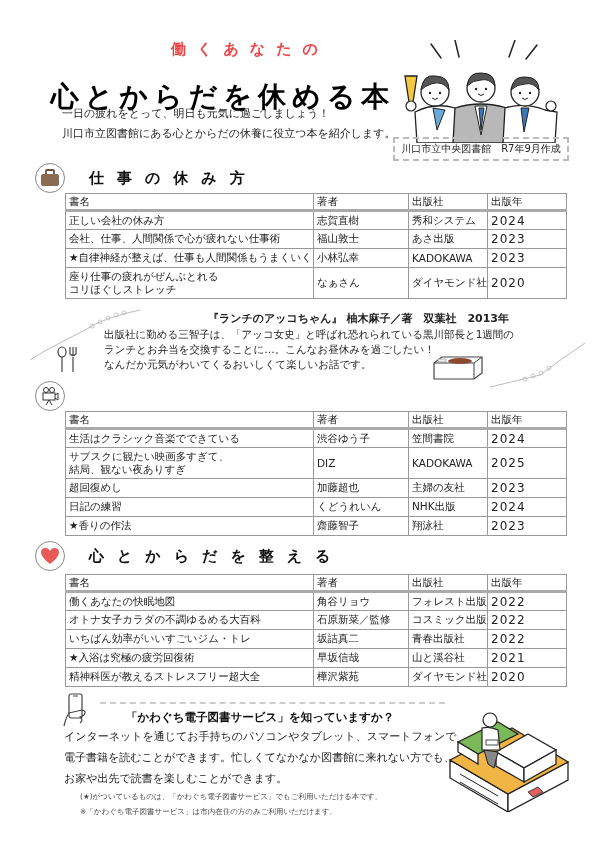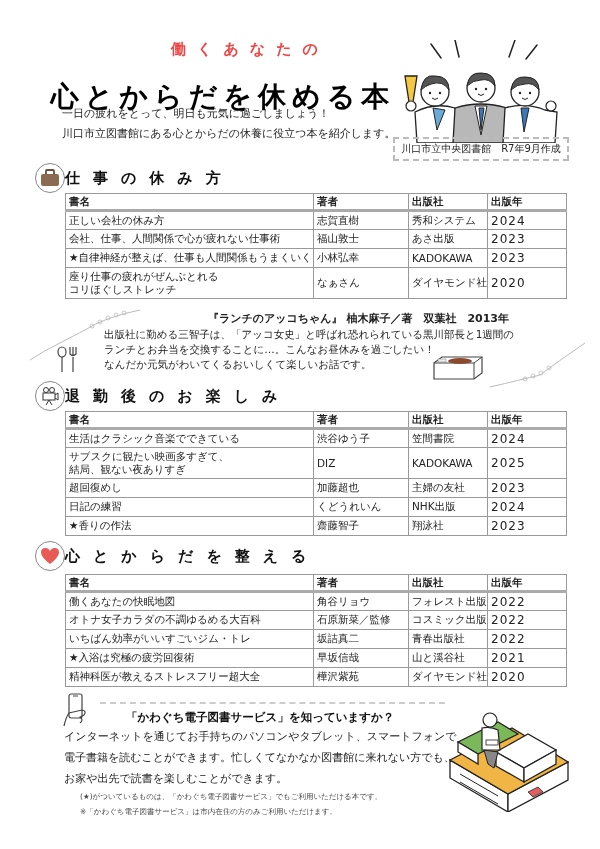--- a/index.html
+++ b/index.html
@@ -14,26 +14,26 @@
   .intro { left: 62px; top: 104px; font-size: 11px; line-height: 20px; color: #222; }
   .intro div { white-space: nowrap; }
 
   .credit { left: 393px; top: 137px; width: 176px; height: 24px; border: 2px dashed #bbb; font-size: 10px; line-height: 20px; text-align: center; color: #222; white-space: nowrap; }
 
   .people { left: 395px; top: 40px; width: 175px; height: 103px; }
 
   
   .sec-head { left: 35px; display: flex; align-items: center; }
   .sec-icon { width: 30px; height: 30px; border-radius: 50%; border: 1px solid #888; background: #fff; display: flex; align-items: center; justify-content: center; }
-  .sec-title { margin-left: 0; font-size: 15px; font-weight: bold; letter-spacing: 13px; color: #111; white-space: nowrap; }
+  .sec-title { margin-left: 24px; font-size: 15px; font-weight: bold; letter-spacing: 13px; color: #111; white-space: nowrap; }
 
   
   table.books { position: absolute; left: 65px; width: 501px; border-collapse: collapse; font-size: 10.5px; color: #222; table-layout: fixed; }
   table.books td, table.books th { border: 1px solid #999; padding: 0 3px; font-weight: normal; text-align: left; vertical-align: middle; white-space: nowrap; overflow: hidden; }
-  table.books th { border-bottom: 3px solid #aaa; font-weight: bold; height: 17px; }
+  table.books th { border-bottom: 3px solid #aaa; font-weight: normal; height: 17px; }
   table.books td { height: 19px; }
   table.books td.two { height: 31px; line-height: 13px; white-space: normal; }
   table.books td.year { font-size: 12px; letter-spacing: 1px; }
   col.c-title { width: 248px; }
   col.c-author { width: 95px; }
   col.c-pub { width: 79px; }
   col.c-year { width: 79px; }
 
   
   .rec-title { left: 208px; top: 311px; font-size: 11px; font-weight: bold; color: #222; white-space: nowrap; }
@@ -195,21 +195,20 @@
 <div class="abs sec-head" style="top:381px;">
   <div class="sec-icon">
     <svg width="20" height="20" viewBox="0 0 20 20">
       <circle cx="6" cy="4" r="2.5" fill="none" stroke="#333" stroke-width="1"></circle>
       <circle cx="12" cy="4" r="2.5" fill="none" stroke="#333" stroke-width="1"></circle>
       <rect x="3" y="7" width="12" height="7" fill="none" stroke="#333" stroke-width="1"></rect>
       <path d="M15 9 L18 7 L18 14 L15 12" fill="none" stroke="#333" stroke-width="1"></path>
       <path d="M9 14 L6 19 M9 14 L12 19" stroke="#333" stroke-width="1"></path>
     </svg>
   </div>
-  <div class="sec-title">退勤後のお楽しみ</div>
 </div>
 
 <table class="books" style="top:411px;">
   <colgroup>
       <col class="c-title">
       <col class="c-author">
       <col class="c-pub">
       <col class="c-year">
     </colgroup>
   <tbody>

